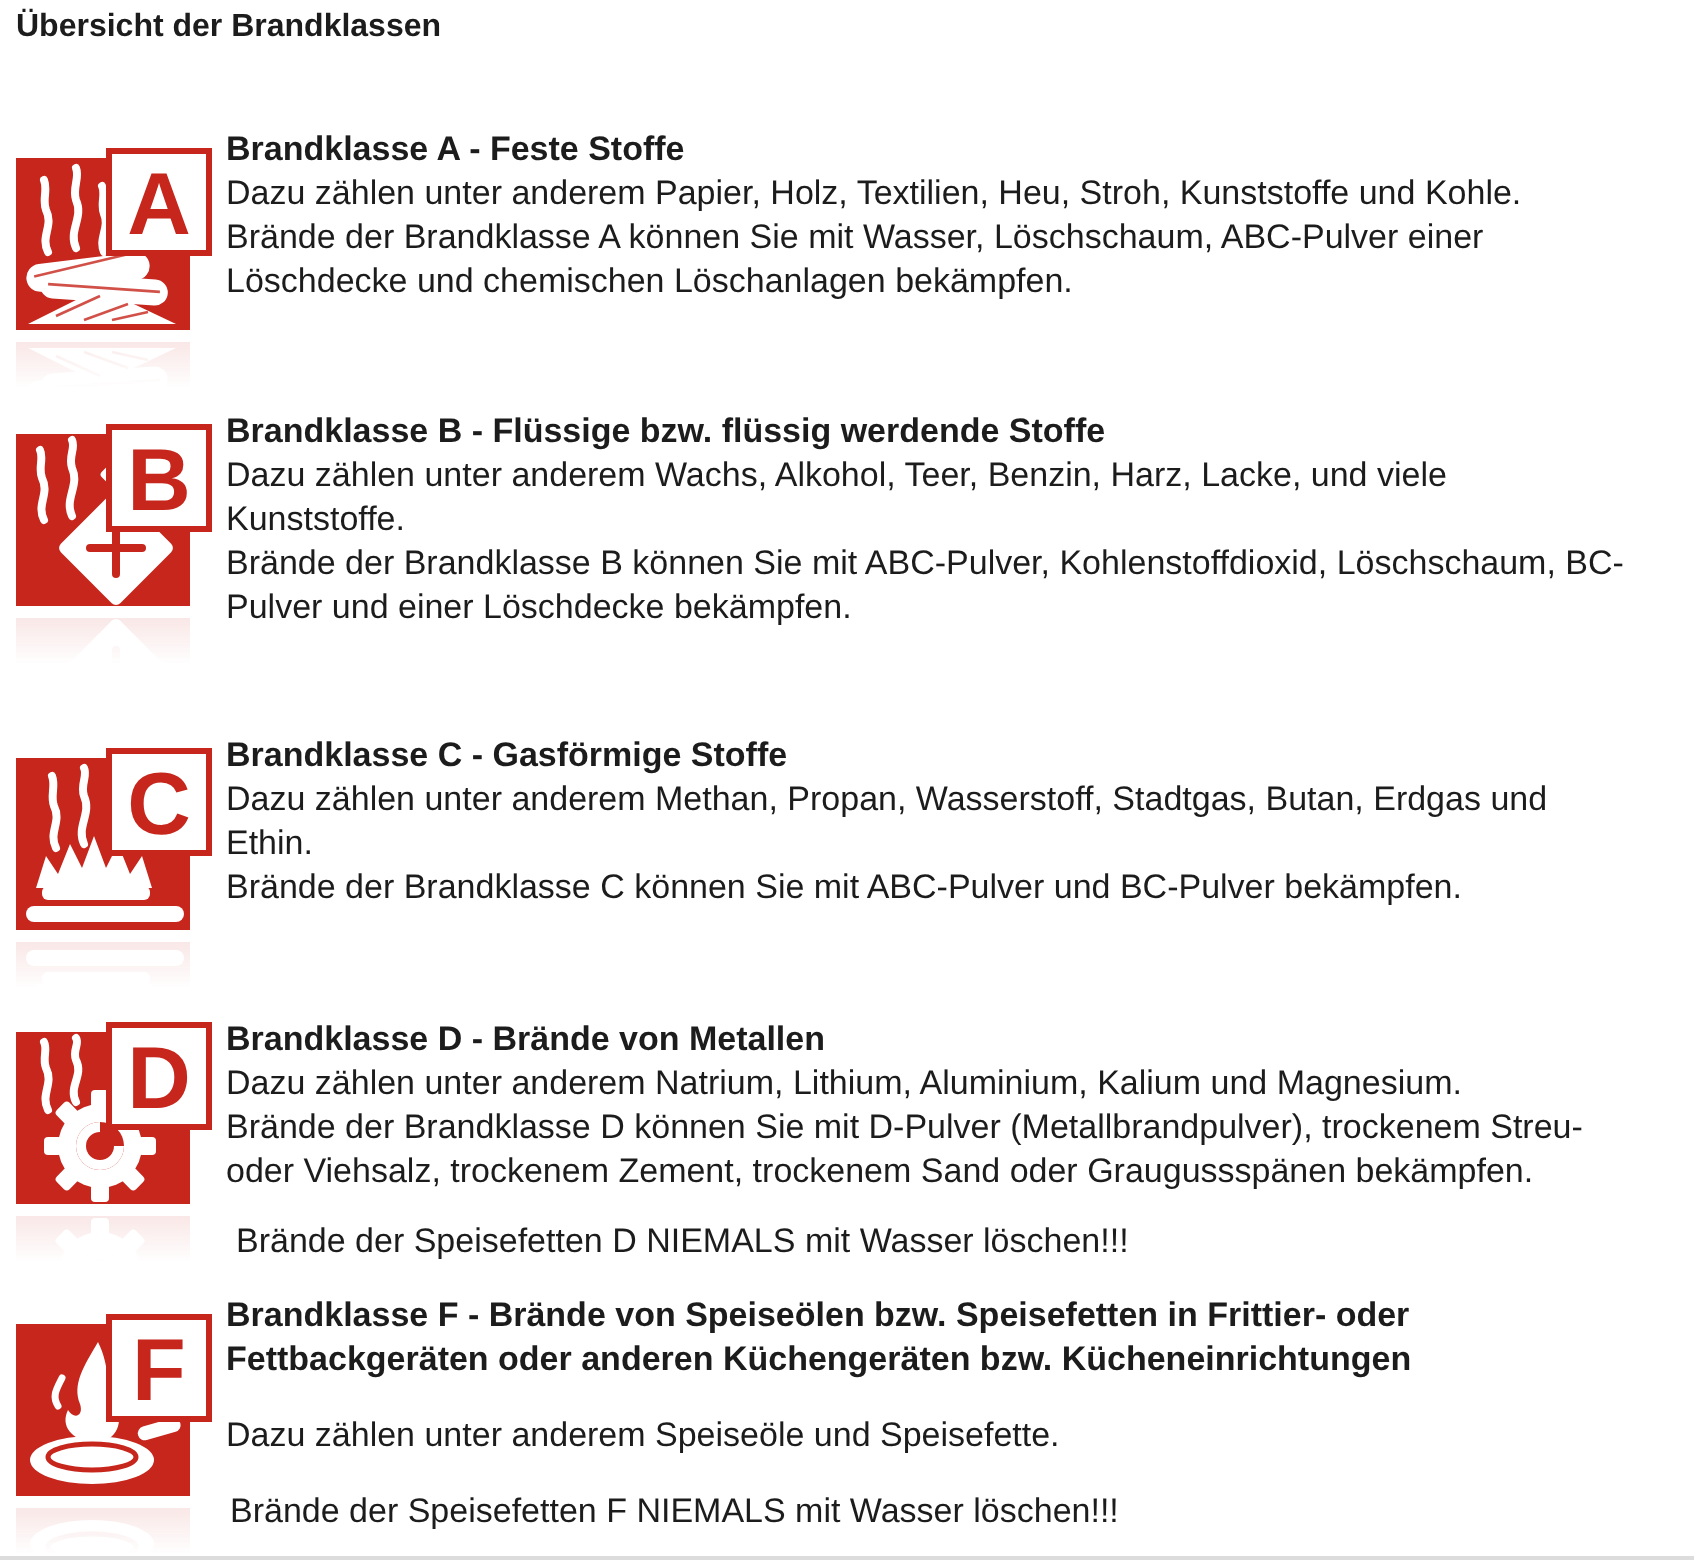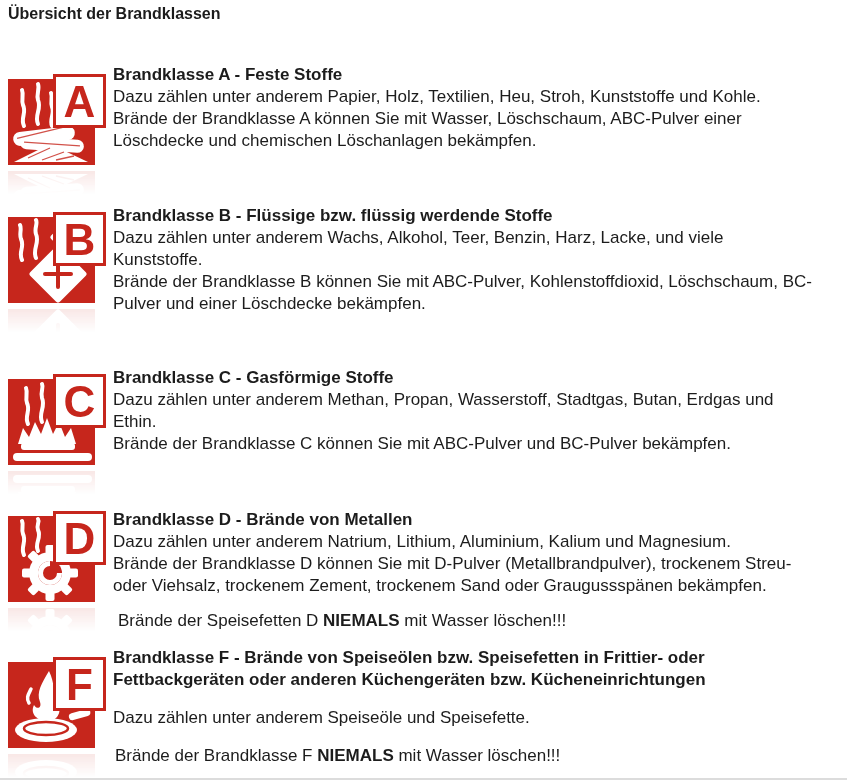--- a/index.html
+++ b/index.html
@@ -6,21 +6,21 @@
   .page {
     position:relative; width:847px; height:781px; overflow:hidden;
     background:#fff; color:#1c1c1c;
     font-family:"Liberation Sans", sans-serif;
   }
   .title { position:absolute; left:8px; top:5px; font-size:16px; font-weight:bold; white-space:pre; }
   .text-block { position:absolute; left:113px; width:740px; font-size:17px; line-height:22px; }
   .heading { font-weight:bold; white-space:pre; }
   .body    { white-space:pre; }
   .warning { white-space:pre; }
-  .warning .bold { font-weight:bold; }
+  .warning .bold { font-weight:normal; }
   .warn-d  { margin-top:13px; padding-left:5px; }
   .para-f  { margin-top:16px; }
   .warn-f  { margin-top:16px; padding-left:2px; }
   .icon-stack { position:absolute; left:8px; width:102px; }
   .icon-stack svg { display:block; width:102px; height:94px; }
   .reflection {
     height:28px; overflow:hidden; opacity:.16;
     -webkit-mask-image:linear-gradient(to bottom, rgba(0,0,0,.75), rgba(0,0,0,0) 95%);
             mask-image:linear-gradient(to bottom, rgba(0,0,0,.75), rgba(0,0,0,0) 95%);
   }
@@ -267,17 +267,17 @@
       </g>
       <rect x="46.5" y="1.5" width="50" height="51" fill="#fff" stroke="#C6261C" stroke-width="3"></rect>
       <text x="71.5" y="43" text-anchor="middle" font-family="Liberation Sans, sans-serif" font-size="44" font-weight="bold" fill="#C6261C">F</text>
     </svg>
       </div>
   </div>
   <div class="text-block" style="top:647px">
     <div class="heading">Brandklasse F - Brände von Speiseölen bzw. Speisefetten in Frittier- oder
 Fettbackgeräten oder anderen Küchengeräten bzw. Kücheneinrichtungen</div>
     <div class="body para-f">Dazu zählen unter anderem Speiseöle und Speisefette.</div>
-    <div class="warning warn-f"><span>Brände der Brandklasse F </span><span class="bold">NIEMALS</span><span> mit Wasser löschen!!!</span></div>
+    <div class="warning warn-f"><span>Brände der Speisefetten F </span><span class="bold">NIEMALS</span><span> mit Wasser löschen!!!</span></div>
   </div>
 
   <div class="bottom-rule"></div>
 </div>
 
 </body></html>

